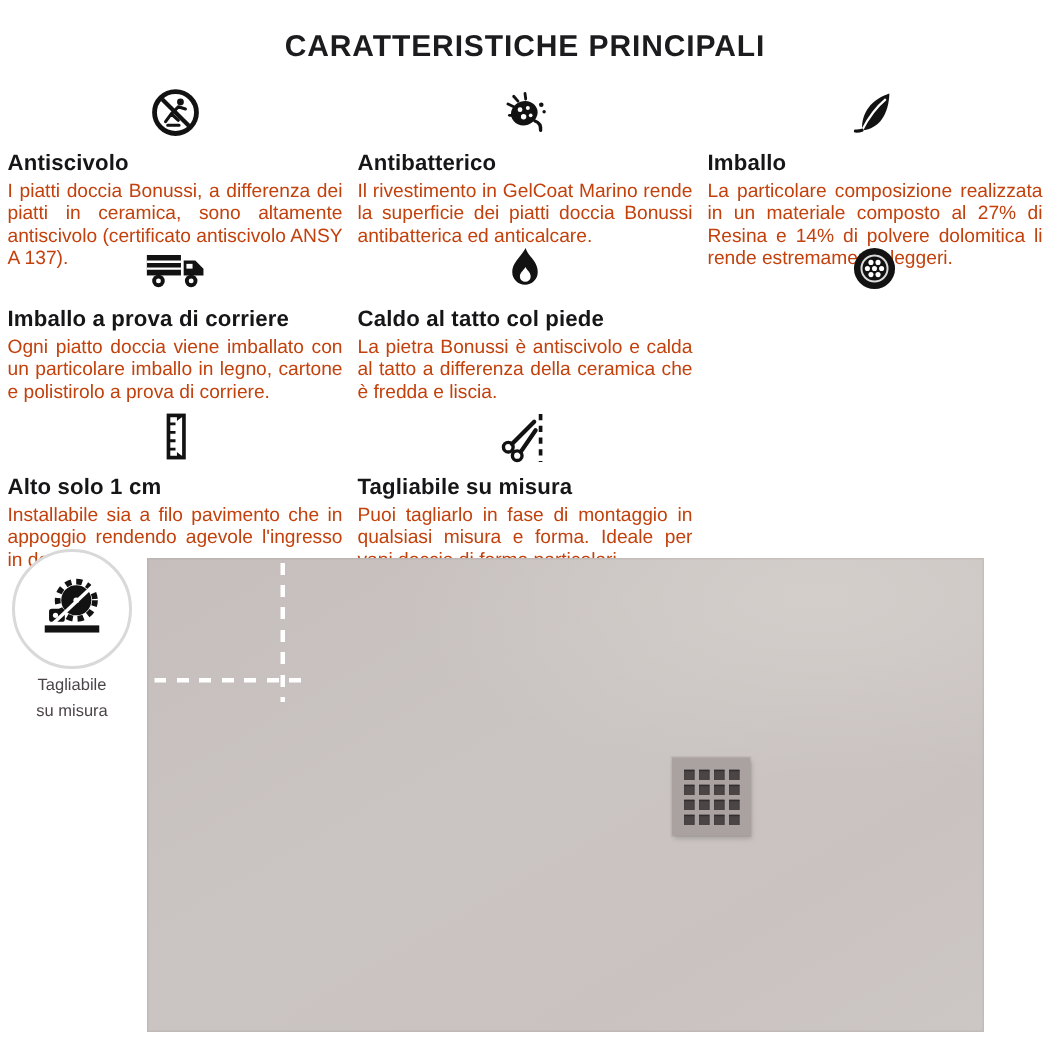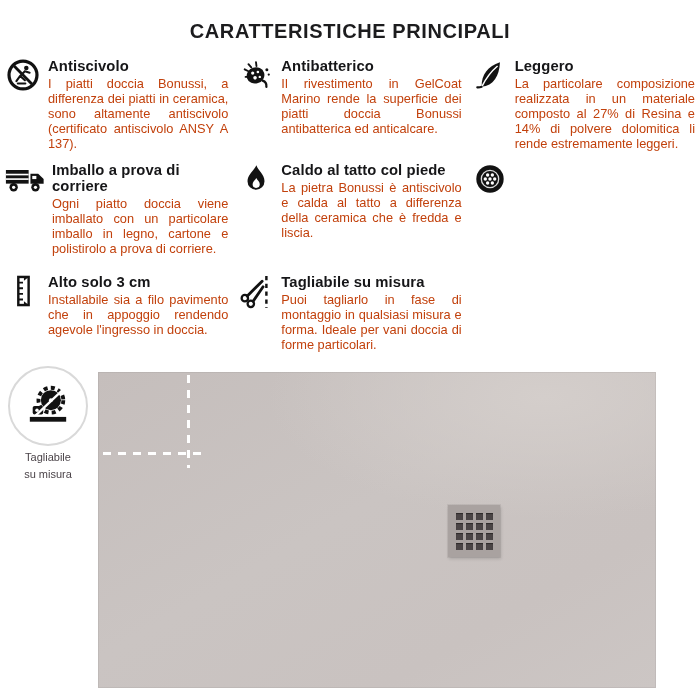--- a/index.html
+++ b/index.html
@@ -4,21 +4,21 @@
 <style>
   html,body{margin:0;padding:0;background:#fff;}
   .stage{position:relative;width:700px;height:700px;background:#fff;overflow:hidden;
          font-family:"Liberation Sans",sans-serif;text-decoration:underline;-webkit-font-smoothing:antialiased;}
 
   .page-title{position:absolute;top:7px;left:0;width:100%;text-align:center;
               font-size:20px;font-weight:bold;letter-spacing:.6px;color:#1c1c1e;}
 
   .features{position:absolute;top:52px;left:5px;width:690px;display:grid;
             grid-template-columns:1fr 1fr 1fr;grid-template-rows:104px 112px auto;column-gap:10px;}
-  .feature{display:flex;gap:7px;padding-top:6px;}
+  .feature{display:flex;gap:7px;padding-top:6px;flex-direction:column;}
   .ficon{flex:0 0 36px;height:36px;display:flex;justify-content:center;}
   .ficon svg{display:block;}
   .ftext h3{margin:0 0 2px;font-size:14.8px;color:#161618;font-weight:bold;letter-spacing:.1px;}
   .ftext p{margin:0;font-size:12.8px;line-height:15px;color:#c2410c;text-align:justify;}
 
   .badge-circle{position:absolute;left:8px;top:366px;width:76px;height:76px;border:2px solid #d9d9d9;
                 border-radius:50%;background:#fff;display:flex;align-items:center;justify-content:center;}
   .badge-label{position:absolute;left:0;top:449px;width:96px;text-align:center;
                font-size:11px;line-height:17px;color:#4b4449;}
 
@@ -88,21 +88,21 @@
 
     <div class="feature">
       <span class="ficon">
         <svg width="34" height="34" viewBox="0 0 36 36">
           <path d="M28.5 4.5 C16 8.5 8.5 18 9.2 30.5 C21.5 29.5 28 19 28.5 4.5 Z" fill="#121212"></path>
           <path d="M9.2 30.5 C13.5 22 20 13.5 26 8.5" stroke="#fff" stroke-width="1.6" fill="none"></path>
           <path d="M9.2 30.5 q-2.4 .8 -4.7 .6" stroke="#121212" stroke-width="2.2" fill="none" stroke-linecap="round"></path>
         </svg>
       </span>
       <div class="ftext">
-        <h3>Leggero</h3>
+        <h3>Imballo</h3>
         <p>La particolare composizione realizzata in un materiale composto al 27% di Resina e 14% di polvere dolomitica li rende estremamente leggeri.</p>
       </div>
     </div>
 
     <div class="feature">
       <span class="ficon">
         <svg width="40" height="30" viewBox="0 0 44 32" style="margin-top:3px">
           <rect x="1" y="5" width="25" height="15" fill="#121212"></rect>
           <line x1="1" y1="10" x2="26" y2="10" stroke="#fff" stroke-width="1.8"></line>
           <line x1="1" y1="15" x2="26" y2="15" stroke="#fff" stroke-width="1.8"></line>
@@ -152,21 +152,21 @@
     <div class="feature">
       <span class="ficon">
         <svg width="30" height="34" viewBox="0 0 32 36">
           <rect x="11" y="3" width="11" height="30" fill="none" stroke="#121212" stroke-width="2.6"></rect>
           <path d="M11 9 h5 M11 15 h5 M11 21 h5 M11 27 h5" stroke="#121212" stroke-width="2"></path>
           <path d="M22 3 l-5 4 v-4 z" fill="#121212"></path>
           <path d="M22 33 l-5 -4 v4 z" fill="#121212"></path>
         </svg>
       </span>
       <div class="ftext">
-        <h3>Alto solo 3 cm</h3>
+        <h3>Alto solo 1 cm</h3>
         <p>Installabile sia a filo pavimento che in appoggio rendendo agevole l'ingresso in doccia.</p>
       </div>
     </div>
 
     <div class="feature">
       <span class="ficon">
         <svg width="34" height="36" viewBox="0 0 36 38">
           <line x1="29" y1="2" x2="29" y2="36" stroke="#121212" stroke-width="2.6" stroke-dasharray="4.5 3.8"></line>
           <circle cx="6.2" cy="25.5" r="3.4" fill="none" stroke="#121212" stroke-width="2.4"></circle>
           <circle cx="12.5" cy="31.5" r="3.4" fill="none" stroke="#121212" stroke-width="2.4"></circle>

